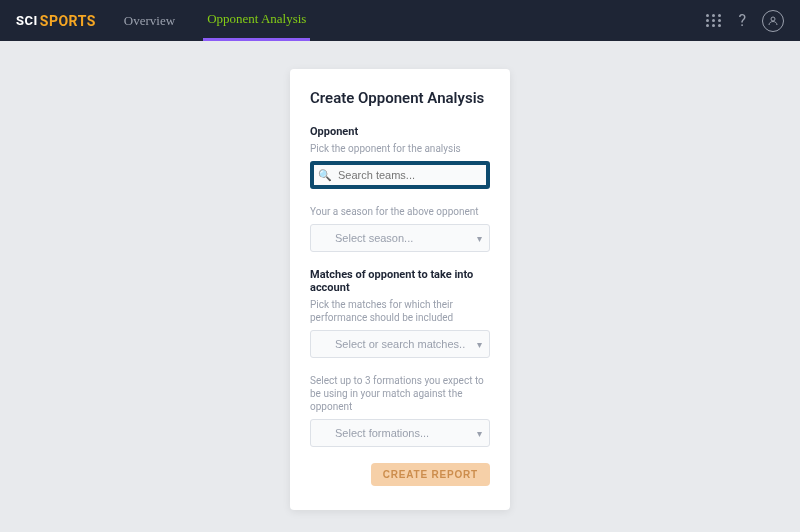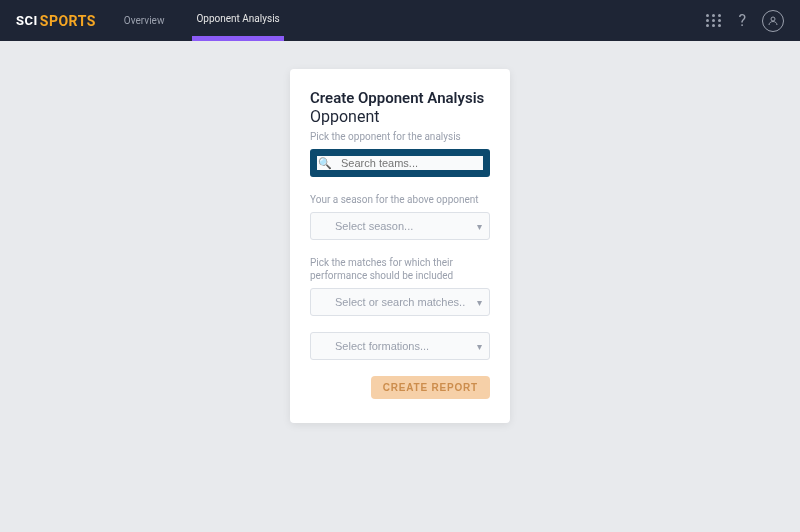--- a/index.html
+++ b/index.html
@@ -48,31 +48,32 @@
 
     .logo-sports {
       color: #f5a623;
       font-weight: 700;
       font-size: 14px;
       letter-spacing: 0.5px;
     }
 
     .nav-item {
       color: #9aa0ad;
-      font-size: 10px;
+      font-size: 13px;
       cursor: pointer;
       padding: 0 4px;
       height: 41px;
       display: flex;
       align-items: center;
+      font-family: Liberation Serif, serif;
     }
 
     .nav-item.active {
-      color: #e5e5e5;
-      border-bottom: 5px solid #8b5cf6;
+      color: #84cc16;
+      border-bottom: 3px solid #8b5cf6;
     }
 
     .navbar-right {
       display: flex;
       align-items: center;
       gap: 16px;
     }
 
     .nav-icon {
       color: #9aa0ad;
@@ -96,29 +97,30 @@
       border-radius: 4px;
       width: 220px;
       padding: 20px 20px 24px 20px;
       box-shadow: 0 2px 8px rgba(0,0,0,0.08);
     }
 
     .form-title {
       font-size: 15px;
       font-weight: 600;
       color: #1e2535;
+      margin-bottom: 18px;
     }
 
     .form-section {
       margin-bottom: 16px;
     }
 
     .section-label {
-      font-size: 16px;
-      font-weight: 400;
+      font-size: 11px;
+      font-weight: 700;
       color: #1e2535;
       margin-bottom: 4px;
     }
 
     .section-hint {
       font-size: 10px;
       color: #9aa0ad;
       margin-bottom: 6px;
       line-height: 1.3;
     }
@@ -132,21 +134,21 @@
     .search-icon-inline {
       position: absolute;
       left: 8px;
       color: #9aa0ad;
       font-size: 11px;
     }
 
     .form-input {
       width: 100%;
       height: 28px;
-      border: 7px solid #0c4a6e;
+      border: 4px solid #0c4a6e;
       border-radius: 3px;
       padding: 0 8px 0 24px;
       font-size: 11px;
       color: #9aa0ad;
       background: #f9fafb;
       outline: none;
       cursor: pointer;
     }
 
     .form-select {
@@ -301,31 +303,33 @@
       <div class="select-wrapper">
         <span class="search-icon-inline" style="color:#dde1e7; font-size:10px;">🔍</span>
         <select class="form-select">
           <option value="">Select season...</option>
         </select>
         <span class="select-arrow">▾</span>
       </div>
     </div>
 
     <div class="form-section">
+      <div class="section-label">Matches of opponent to take into account</div>
       <div class="section-hint">Pick the matches for which their performance should be included</div>
       <div class="select-wrapper">
         <span class="search-icon-inline">🔍</span>
         <select class="form-select">
           <option value="">Select or search matches...</option>
         </select>
         <span class="select-arrow">▾</span>
       </div>
     </div>
 
     <div class="form-section">
+      <div class="section-hint">Select up to 3 formations you expect to be using in your match against the opponent</div>
       <div class="select-wrapper">
         <span class="search-icon-inline">🔍</span>
         <select class="form-select">
           <option value="">Select formations...</option>
         </select>
         <span class="select-arrow">▾</span>
       </div>
     </div>
 
     <div class="form-footer">

